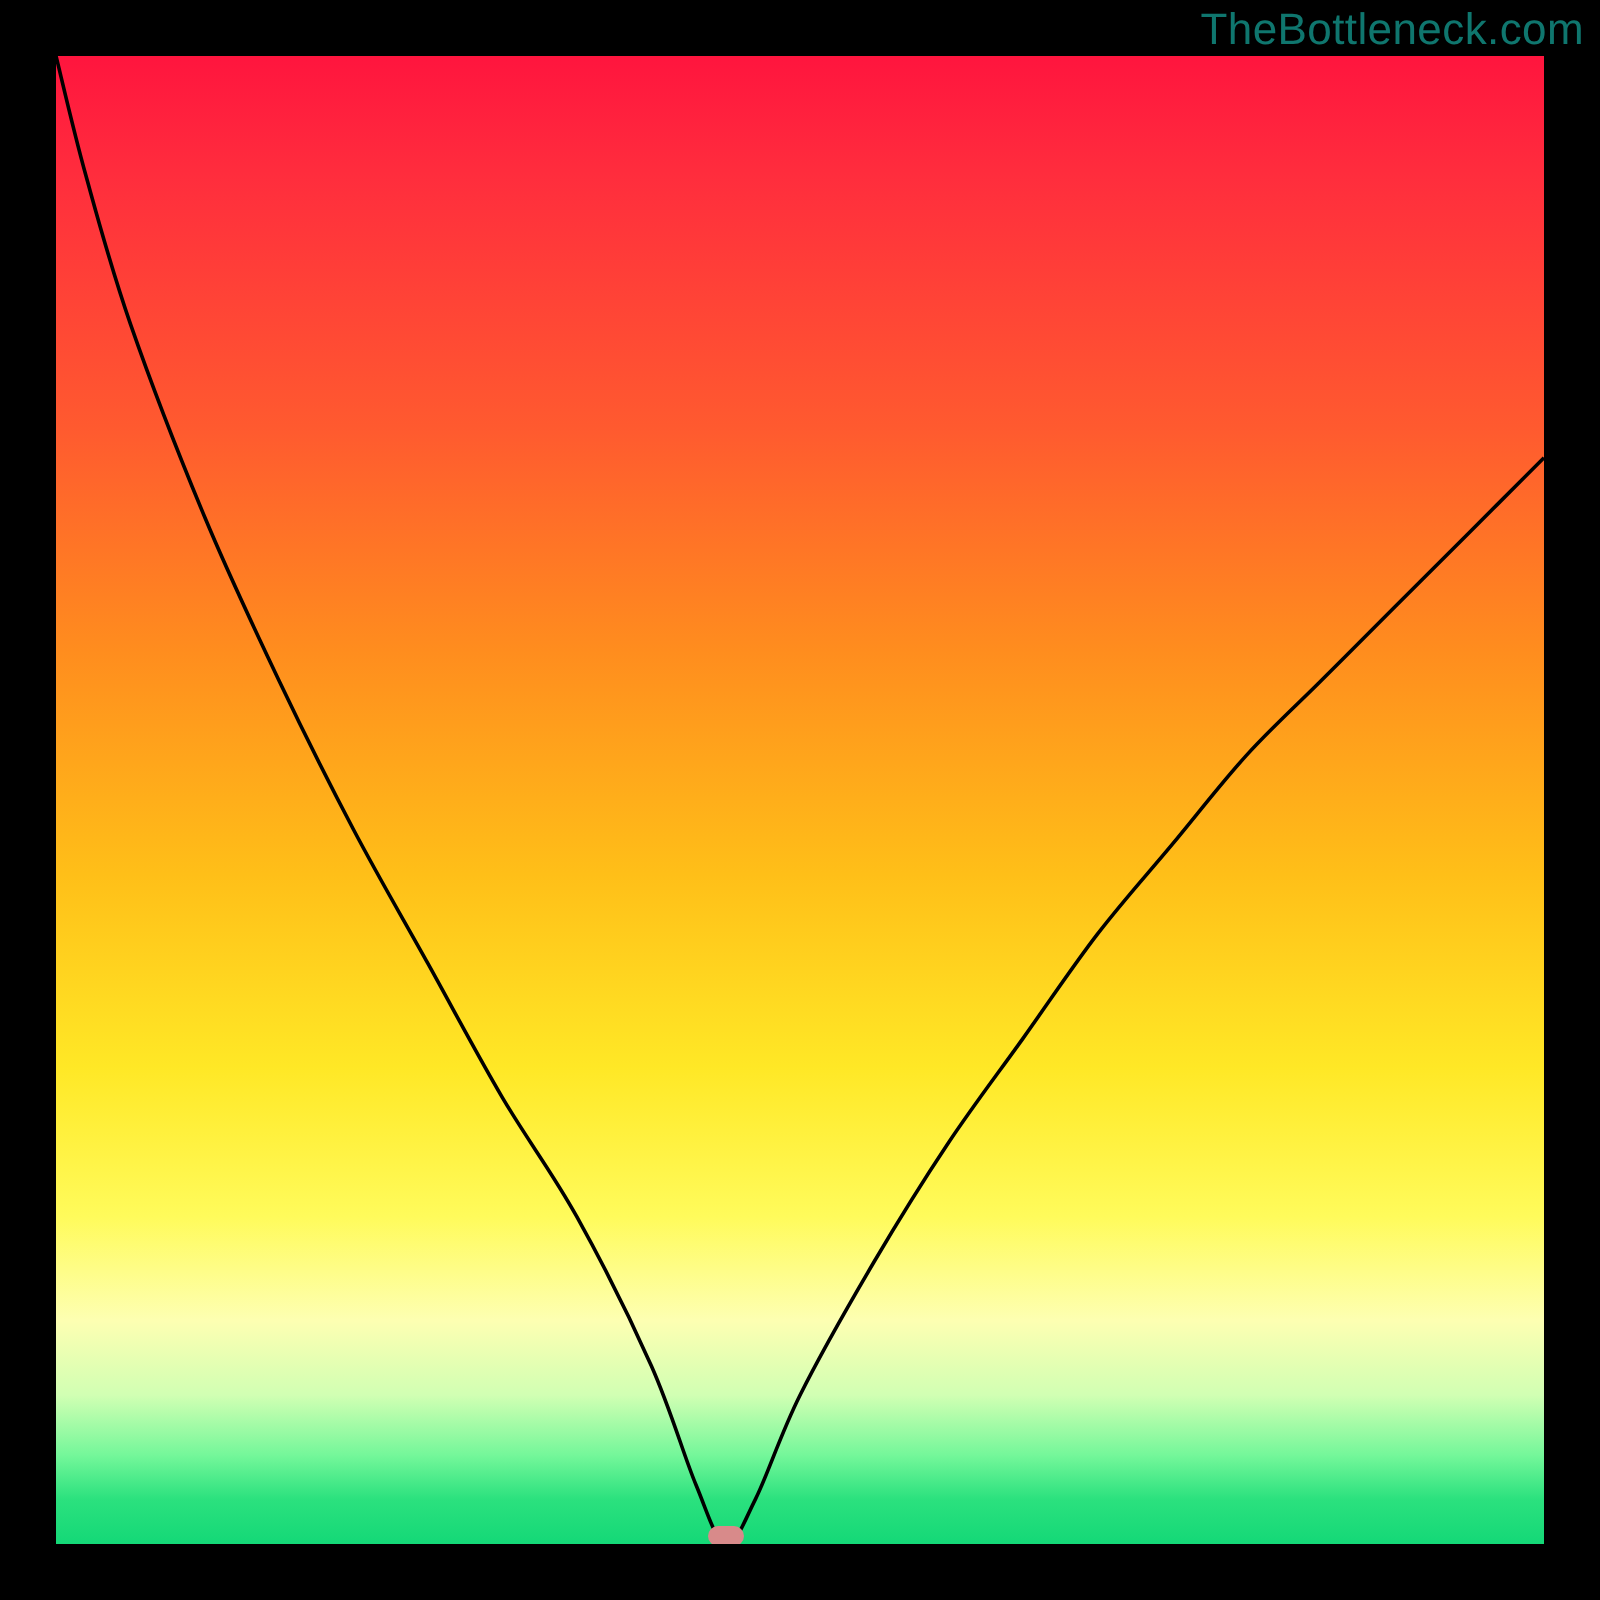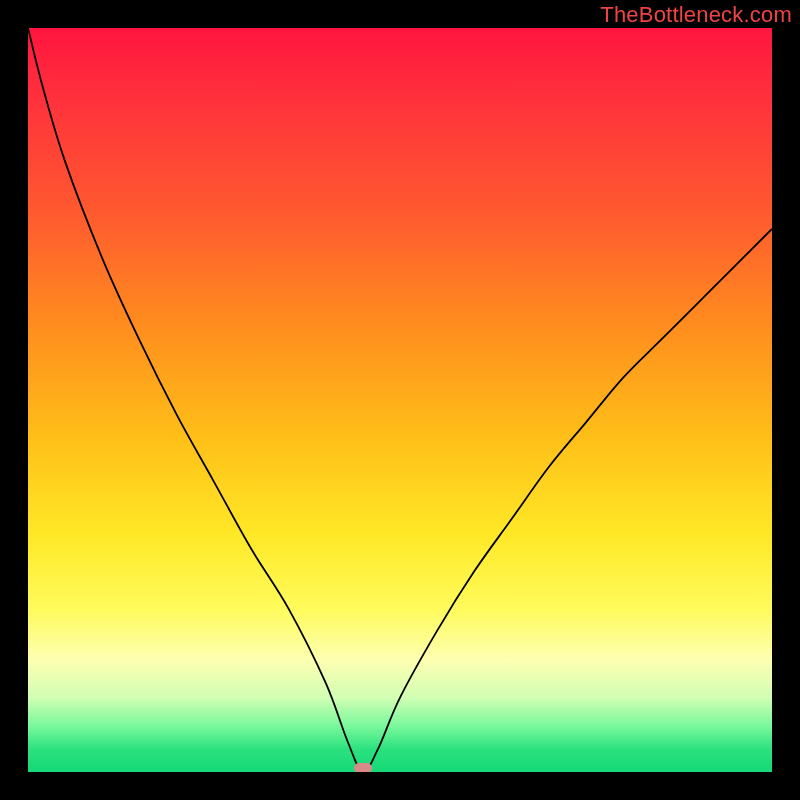--- a/index.html
+++ b/index.html
@@ -13,21 +13,21 @@
   .frame {
     position: relative;
     width: 800px;
     height: 800px;
     background: #000;
   }
   .watermark {
     position: absolute;
     top: 2px;
     right: 8px;
-    color: #ef4444;
+    color: #0f766e;
     font-size: 22px;
     font-weight: 500;
     letter-spacing: 0.2px;
     z-index: 10;
   }
   .plot {
     position: absolute;
     left: 28px;
     top: 28px;
     width: 744px;

